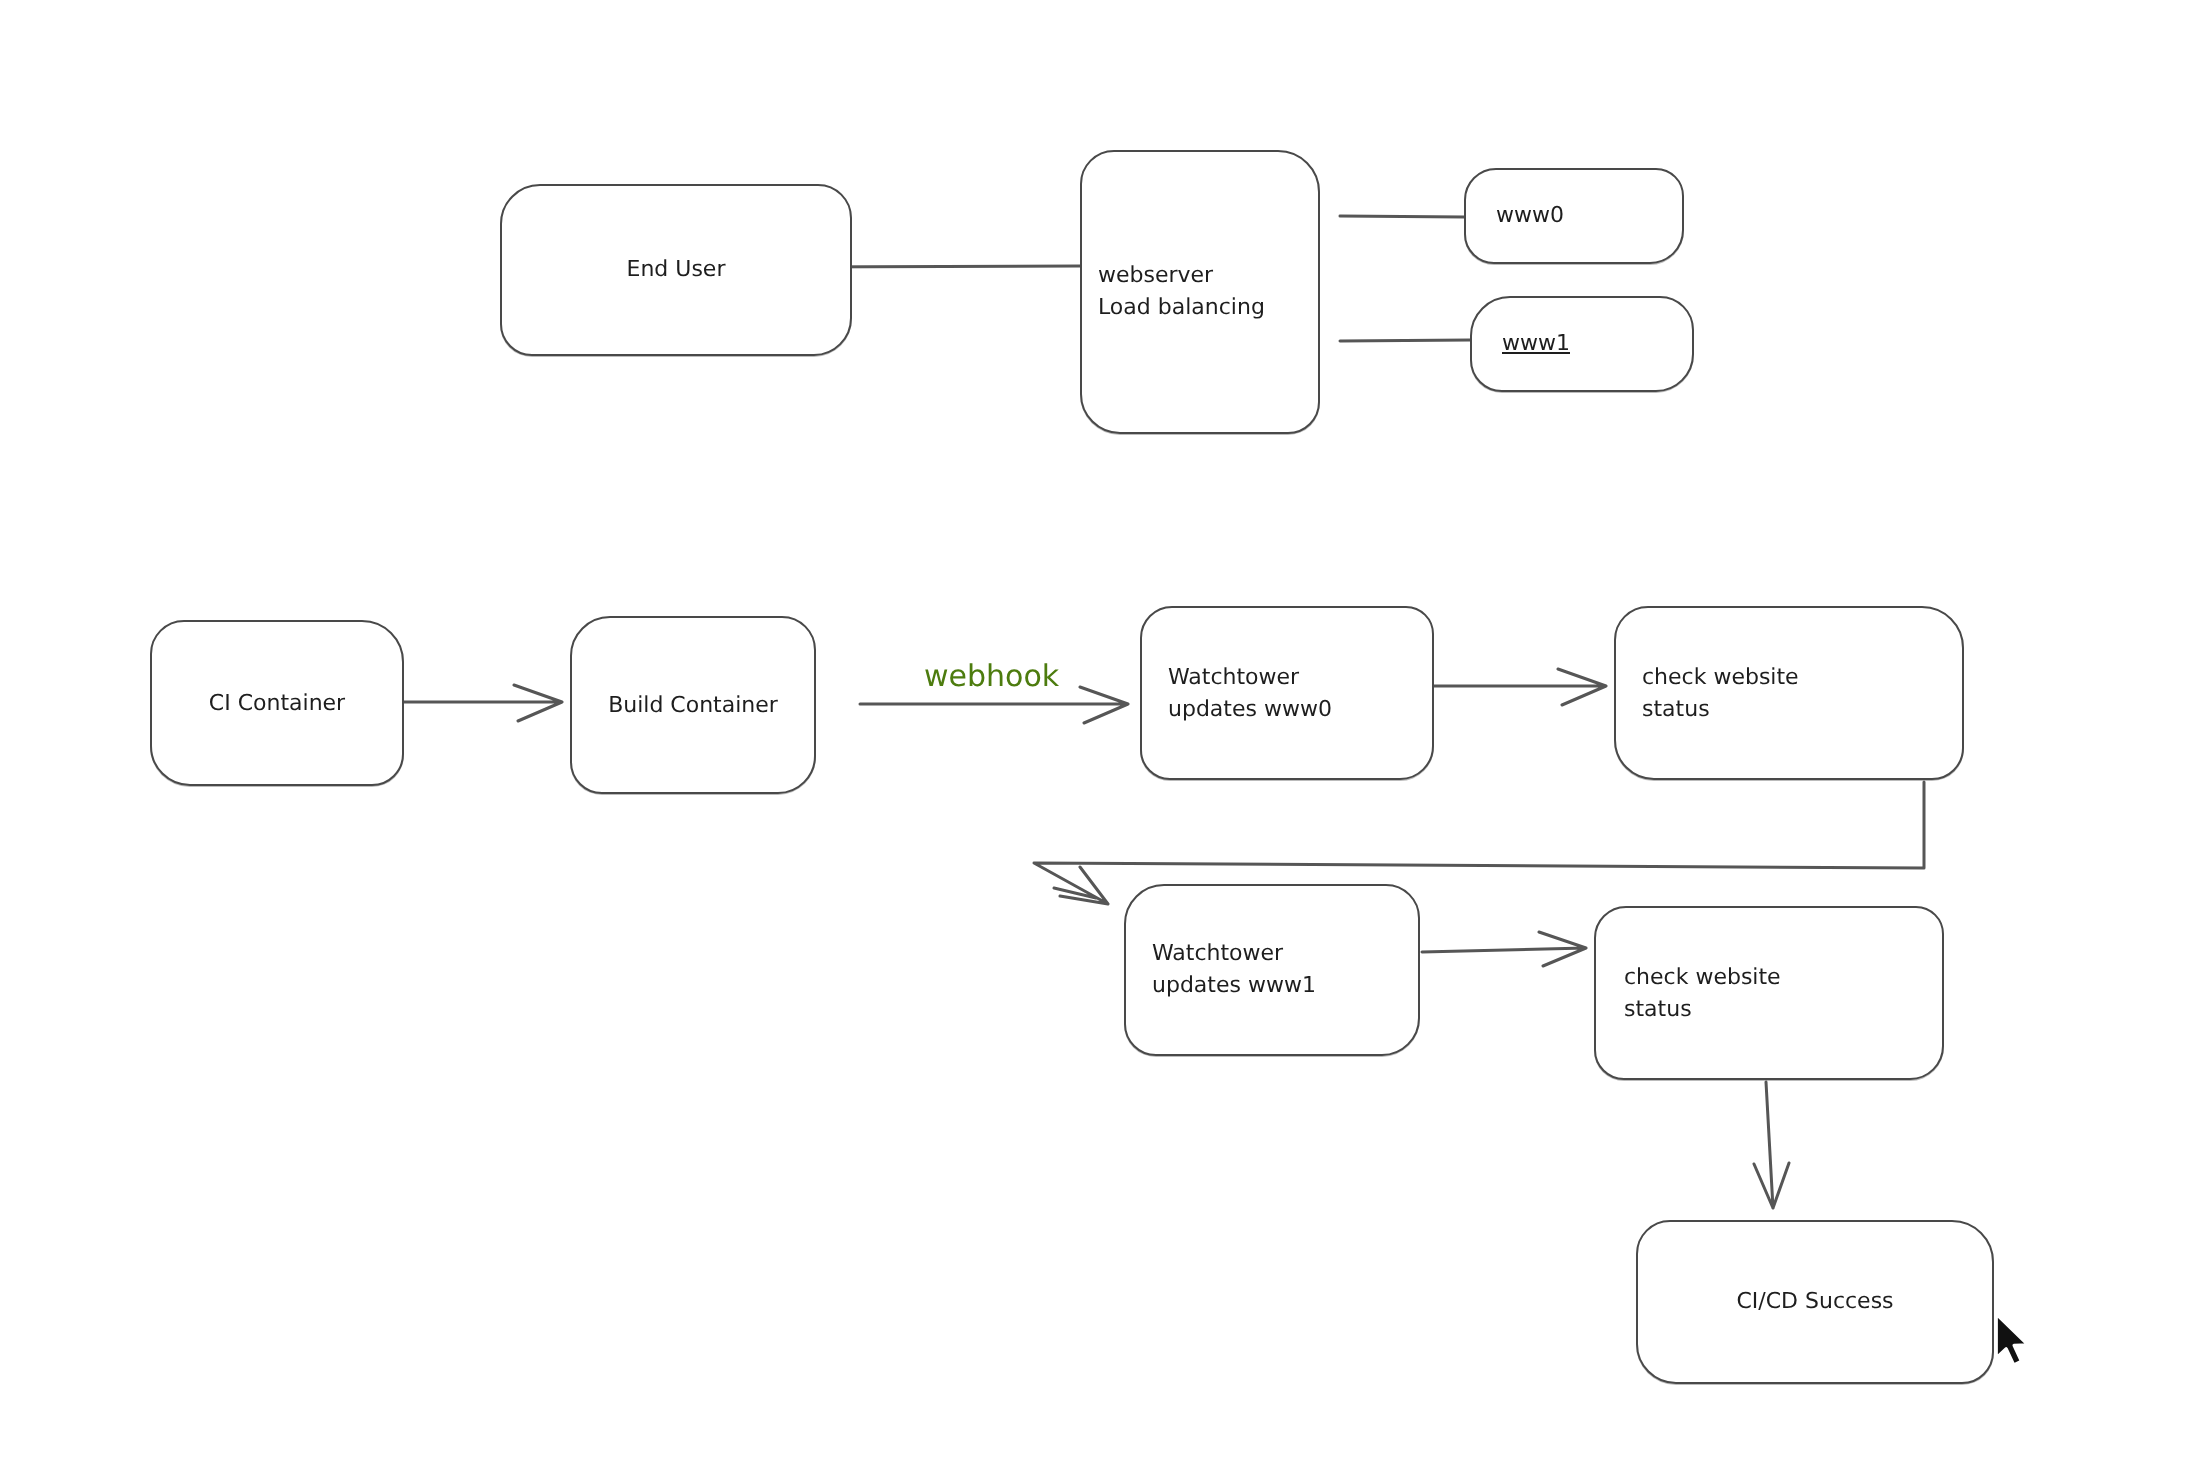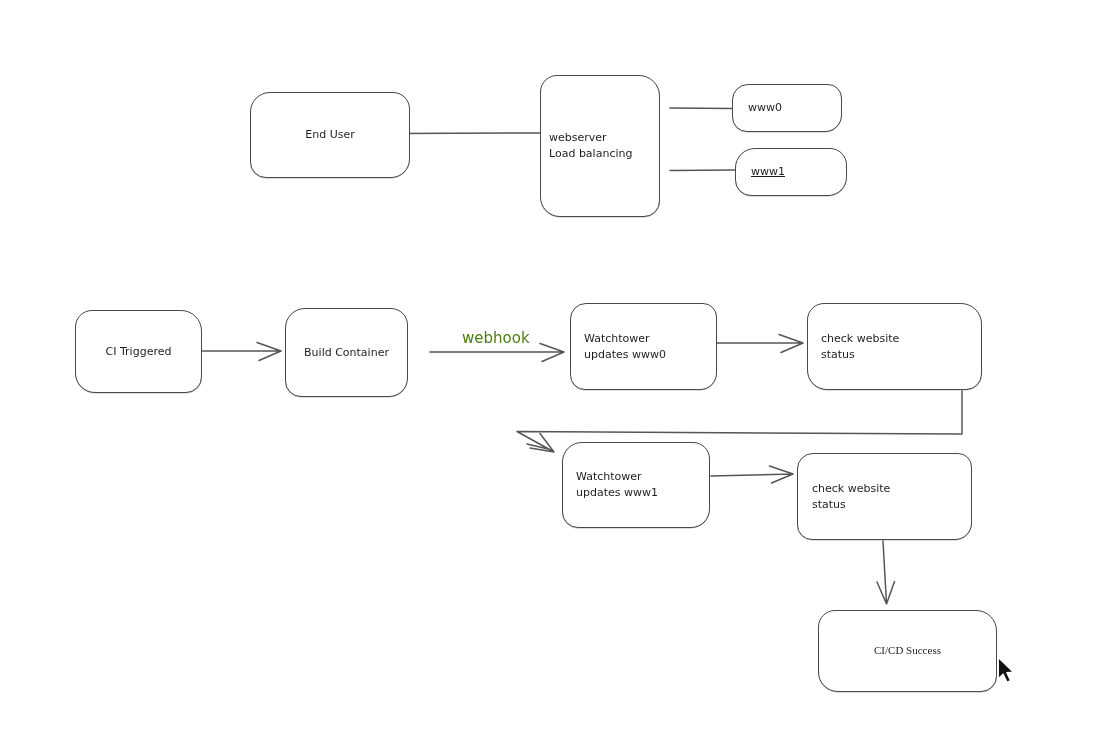--- a/index.html
+++ b/index.html
@@ -93,39 +93,39 @@
 
     <path d="M717,343 L803,343 M803,343 L779,334.5 M803,343 L781,352.5"></path>
 
     <path d="M962,391 L962,434 L517,431.5 L554,452 M554,452 L530,448 M554,452 L540,433.5 M548,449 L527,444"></path>
 
     <path d="M711,476 L793,474 M793,474 L769.5,466 M793,474 L771.5,483"></path>
 
     <path d="M883,541 L886.5,604 M886.5,604 L877,582 M886.5,604 L894.5,581.5"></path>
   </svg>
 
-  <div class="node r1" style="left:250px; top:92px; width:160px; height:86px;">
+  <div class="node r1" style="left:250px; top:92px; width:176px; height:86px;">
     <span>End User</span>
   </div>
 
   <div class="node r2 left-text" style="left:540px; top:75px; width:120px; height:142px; padding-left:8px;">
     <span>webserver
 Load balancing</span>
   </div>
 
   <div class="node r3 left-text" style="left:732px; top:84px; width:110px; height:48px; padding-left:15px;">
     <span>www0</span>
   </div>
 
   <div class="node r1 left-text" style="left:735px; top:148px; width:112px; height:48px; padding-left:15px;text-decoration:underline;">
     <span>www1</span>
   </div>
 
   <div class="node r2" style="left:75px; top:310px; width:127px; height:83px;">
-    <span>CI Triggered</span>
+    <span>CI Container</span>
   </div>
 
   <div class="node r1" style="left:285px; top:308px; width:123px; height:89px;">
     <span>Build Container</span>
   </div>
 
   <div class="edge-label" style="left:462px; top:329px;">webhook</div>
 
   <div class="node r3 left-text" style="left:570px; top:303px; width:147px; height:87px; padding-left:13px;">
     <span>Watchtower
@@ -140,21 +140,21 @@
   <div class="node r1 left-text" style="left:562px; top:442px; width:148px; height:86px; padding-left:13px;">
     <span>Watchtower
 updates www1</span>
   </div>
 
   <div class="node r3 left-text" style="left:797px; top:453px; width:175px; height:87px; padding-left:14px;">
     <span>check website
 status</span>
   </div>
 
-  <div class="node r2" style="left:818px; top:610px; width:179px; height:82px;font-family:Liberation Serif, serif;">
+  <div class="node r2" style="left:818px; top:610px; width:179px; height:82px;">
     <span>CI/CD Success</span>
   </div>
 
   <svg class="cursor" viewBox="0 0 16 25" xmlns="http://www.w3.org/2000/svg">
     <path d="M1,1 L1,20.5 L5.4,16.4 L8.8,23.6 L12.2,22 L8.9,14.9 L15,14.6 Z" fill="#111111" stroke="#ffffff" stroke-width="1.4" stroke-linejoin="round"></path>
   </svg>
 
 </div>
 
 </body></html>

